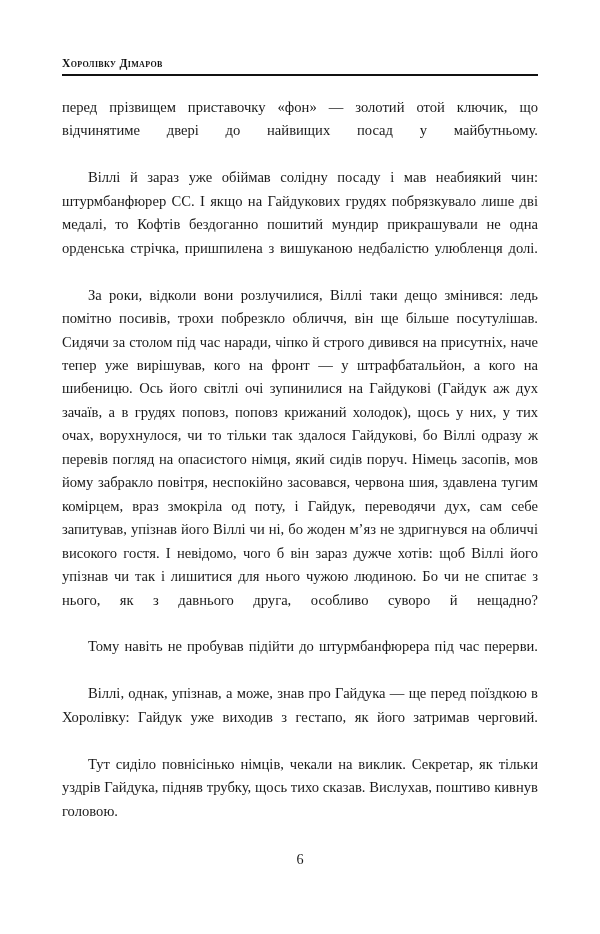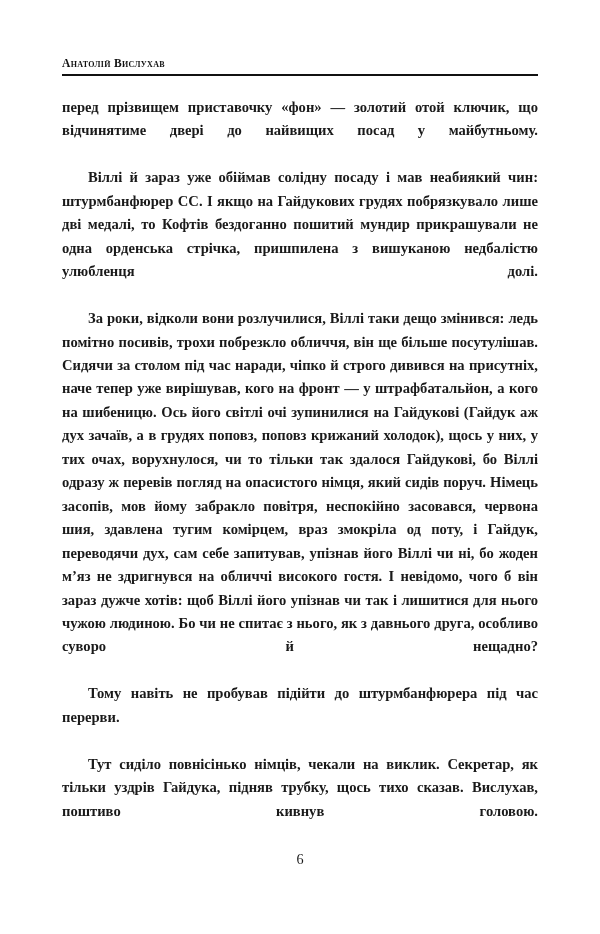--- a/index.html
+++ b/index.html
@@ -61,21 +61,20 @@
   .para {
     margin: 0;
     font-size: 14.6px;
     line-height: 23.45px;
     text-align: justify;
     text-justify: inter-word;
     text-indent: 26px;
     hyphens: manual;
     -webkit-hyphens: manual;
     color: #1a1a1a;
-    font-weight: bold;
   }
 
   .para.no-indent {
     text-indent: 0;
   }
 
   
   .para:after {
     content: "";
     display: inline-block;
@@ -93,27 +92,28 @@
     color: #1a1a1a;
     line-height: 1;
   }
 </style>
 </head>
 <body>
 
 <div class="page">
 
   <header class="running-head">
-    <div class="running-head-title">Анатолій Вислухав</div>
+    <div class="running-head-title">Хоролівку Дімаров</div>
     <div class="running-head-rule"></div>
   </header>
 
   <main class="text-block">
     <p class="para no-indent">перед прізвищем приставочку «фон» — золотий отой ключик, що відчинятиме двері до найвищих посад у майбутньому.</p>
     <p class="para">Віллі й зараз уже обіймав солідну посаду і мав неабиякий чин: штурмбанфюрер СС. І якщо на Гайдукових грудях побрязкувало лише дві медалі, то Кофтів бездоганно пошитий мундир прикрашували не одна орденська стрічка, пришпилена з вишуканою недбалістю улюбленця долі.</p>
     <p class="para">За роки, відколи вони розлучилися, Віллі таки дещо змінився: ледь помітно посивів, трохи побрезкло обличчя, він ще більше посутулішав. Сидячи за столом під час наради, чіпко й строго дивився на присутніх, наче тепер уже вирішував, кого на фронт — у штрафбатальйон, а кого на шибеницю. Ось його світлі очі зупинилися на Гайдукові (Гайдук аж дух зачаїв, а в грудях поповз, поповз крижаний холодок), щось у них, у тих очах, ворухнулося, чи то тільки так здалося Гайдукові, бо Віллі одразу ж перевів погляд на опасистого німця, який сидів поруч. Німець засопів, мов йому забракло повітря, неспокійно засовався, червона шия, здавлена тугим комірцем, враз змокріла од поту, і Гайдук, переводячи дух, сам себе запитував, упізнав його Віллі чи ні, бо жоден м’яз не здригнувся на обличчі високого гостя. І невідомо, чого б він зараз дужче хотів: щоб Віллі його упізнав чи так і лишитися для нього чужою людиною. Бо чи не спитає з нього, як з давнього друга, особливо суворо й нещадно?</p>
     <p class="para">Тому навіть не пробував підійти до штурмбанфюрера під час перерви.</p>
+    <p class="para">Віллі, однак, упізнав, а може, знав про Гайдука — ще перед поїздкою в Хоролівку: Гайдук уже виходив з гестапо, як його затримав черговий.</p>
     <p class="para">Тут сиділо повнісінько німців, чекали на виклик. Секретар, як тільки уздрів Гайдука, підняв трубку, щось тихо сказав. Вислухав, поштиво кивнув головою.</p>
   </main>
 
   <div class="folio">6</div>
 
 </div>
 
 </body></html>

